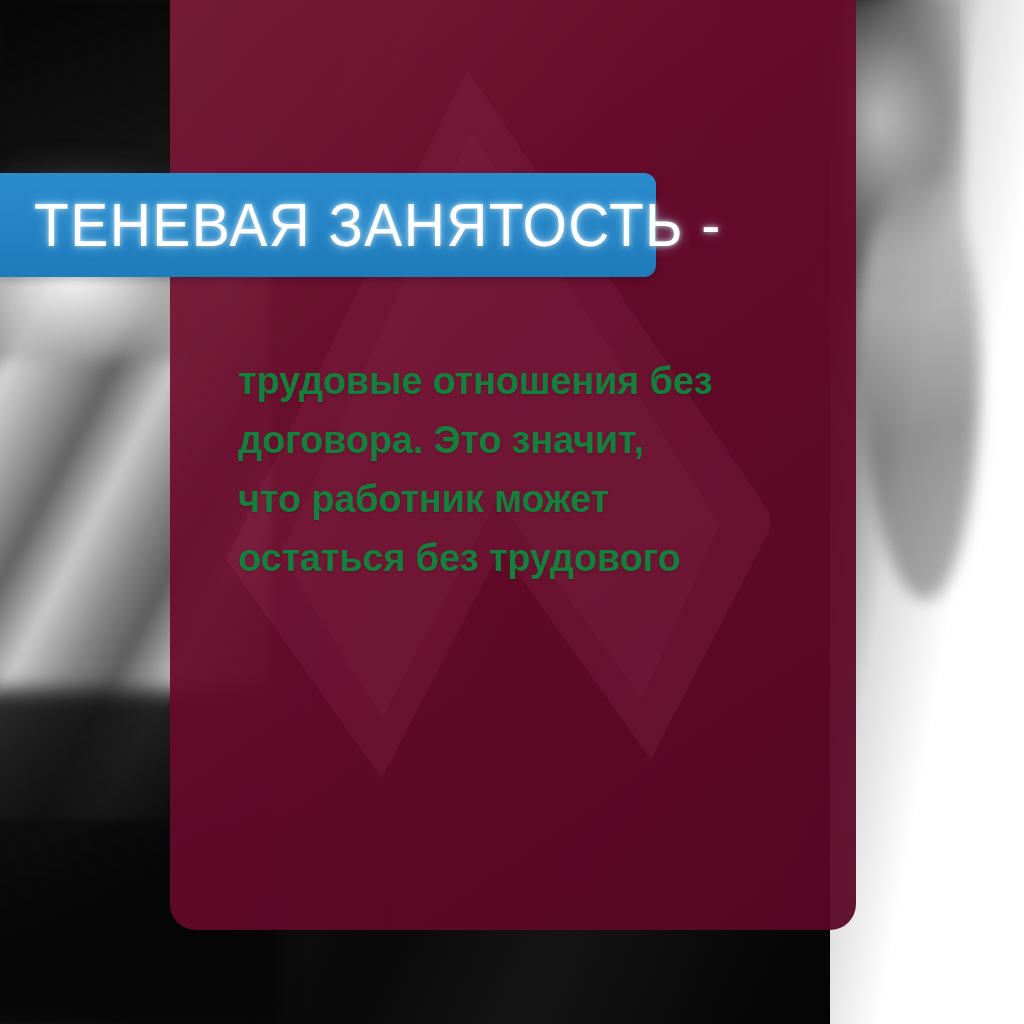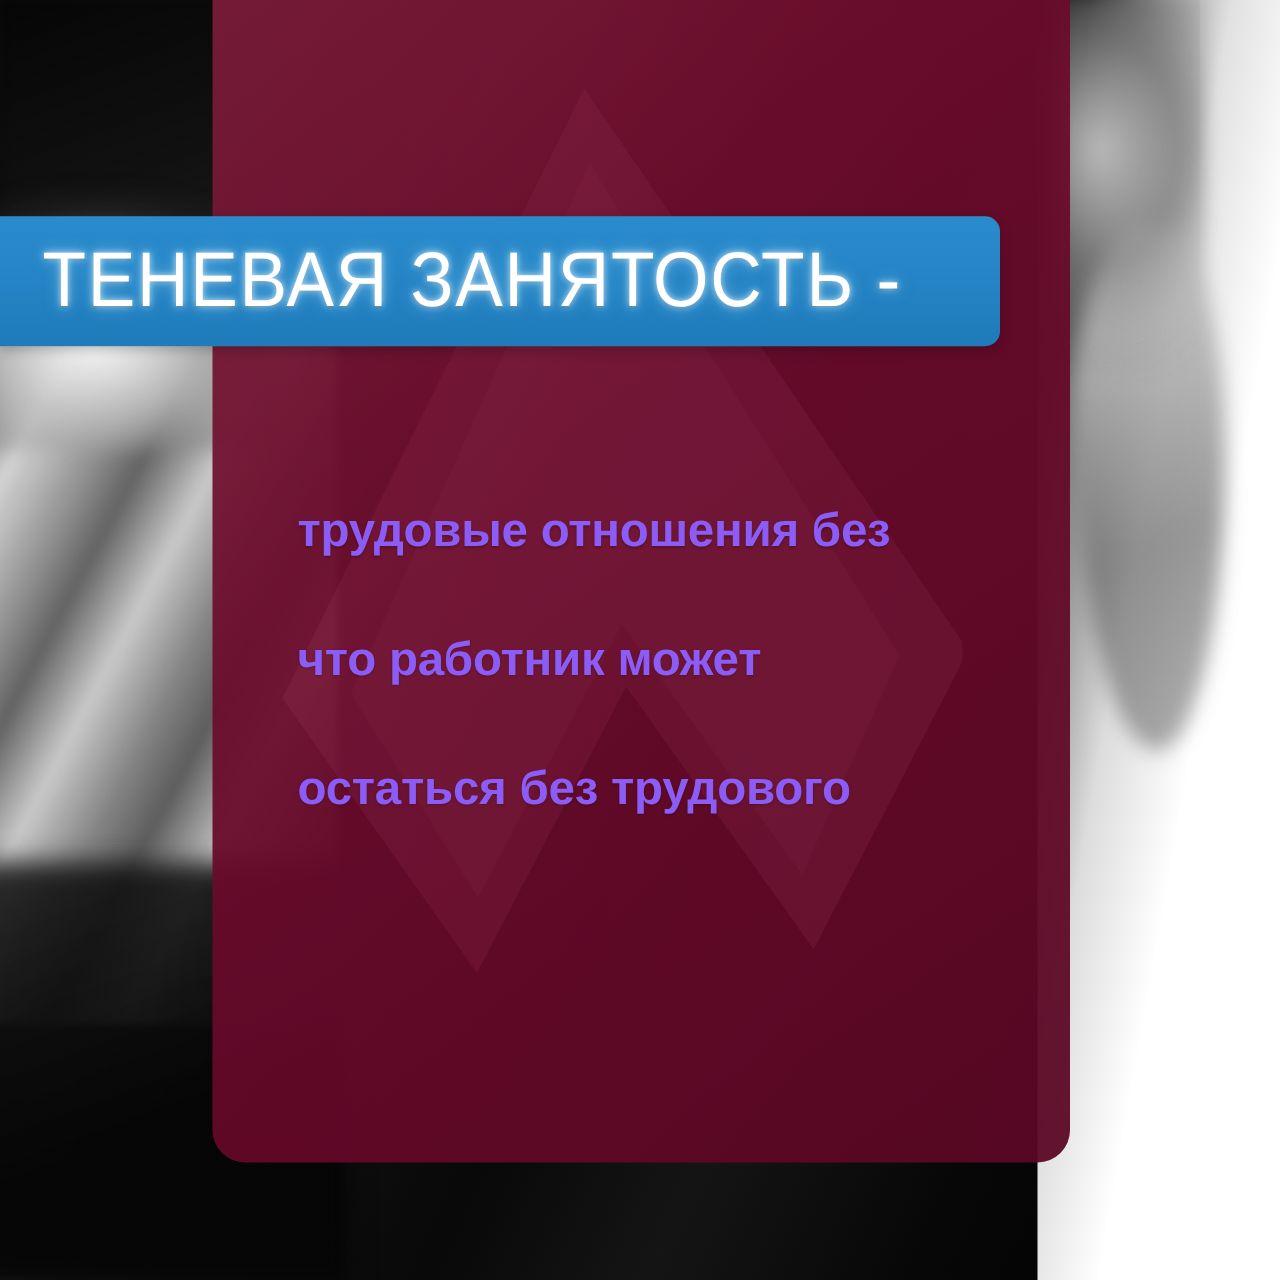--- a/index.html
+++ b/index.html
@@ -160,21 +160,21 @@
     height: 790px;
     opacity: 0.5;
   }
   .watermark-chevron svg { display: block; width: 100%; height: 100%; }
 
   
   .title-banner {
     position: absolute;
     left: 0px;
     top: 173px;
-    width: 800px;
+    width: 656px;
     height: 104px;
     background: linear-gradient(180deg, #2a8ccd 0%, #2483c4 55%, #1f7bba 100%);
     border-radius: 0 12px 12px 0;
     box-shadow: 0 3px 9px rgba(0,0,0,0.22);
     display: flex;
     align-items: center;
   }
   .title-text {
     margin-left: 34px;
     color: #ffffff;
@@ -193,29 +193,28 @@
   }
 
   
   .body-block {
     position: absolute;
     left: 238px;
     top: 352px;
     width: 600px;
   }
   .body-line {
-    color: #8b5cf6;
+    color: #15803d;
     font-family: "Liberation Sans", "DejaVu Sans", sans-serif;
     font-size: 38px;
     font-weight: bold;
     line-height: 59px;
     white-space: nowrap;
     letter-spacing: -0.2px;
     text-shadow: 0 1px 2px rgba(0,0,0,0.22);
-    margin-top: 44px;
   }
 </style>
 </head>
 <body>
 
 <div id="canvas">
 
   <div class="photo-layer">
     <div class="photo-white"></div>
     <div class="photo-suit"></div>
@@ -241,17 +240,18 @@
       </svg>
     </div>
   </div>
 
   <div class="title-banner">
     <div class="title-text">ТЕНЕВАЯ ЗАНЯТОСТЬ -</div>
   </div>
 
   <div class="body-block">
     <div class="body-line">трудовые отношения без</div>
+    <div class="body-line">договора. Это значит,</div>
     <div class="body-line">что работник может</div>
     <div class="body-line">остаться без трудового</div>
   </div>
 
 </div>
 
 </body></html>

